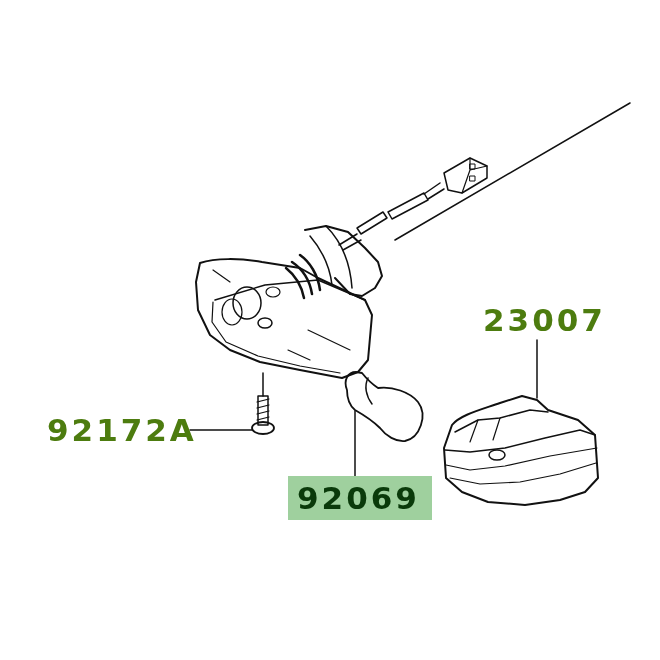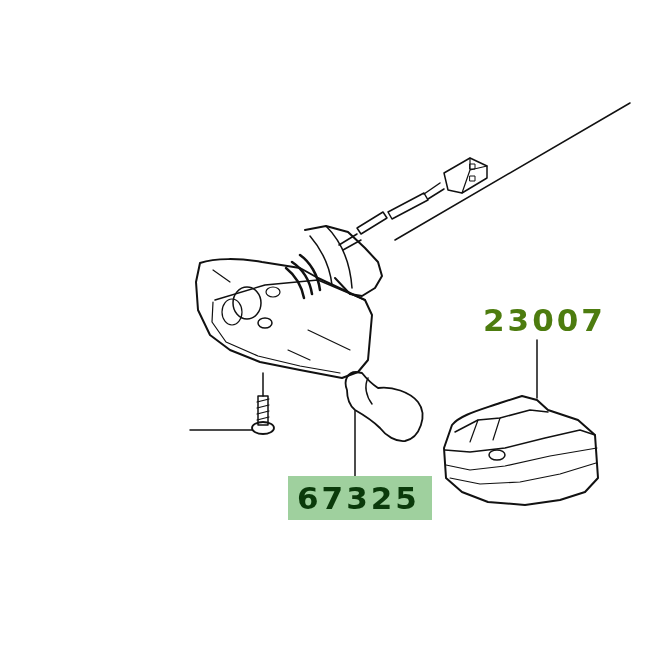--- a/index.html
+++ b/index.html
@@ -75,15 +75,16 @@
       <path d="M445 450 L470 452 L505 448 L545 438 L580 430 L595 435" stroke-width="1.5"></path>
       <path d="M446 465 L470 470 L505 466 L550 456 L597 448" stroke-width="1.2"></path>
       <path d="M450 478 L480 484 L520 482 L560 474 L596 463" stroke-width="1.2"></path>
       <path d="M478 420 L470 442 M500 418 L493 440" stroke-width="1.2"></path>
       <ellipse cx="497" cy="455" rx="8" ry="5" stroke-width="1.5"></ellipse>
     </g>
   </svg>
 
   <div class="label" style="left:483px; top:305px;">23007</div>
 
+  <div class="label" style="left:47px; top:415px;">92172A</div>
 
-  <div class="label highlight" style="left:288px; top:476px;">67325</div>
+  <div class="label highlight" style="left:288px; top:476px;">92069</div>
 </div>
 
 </body></html>

